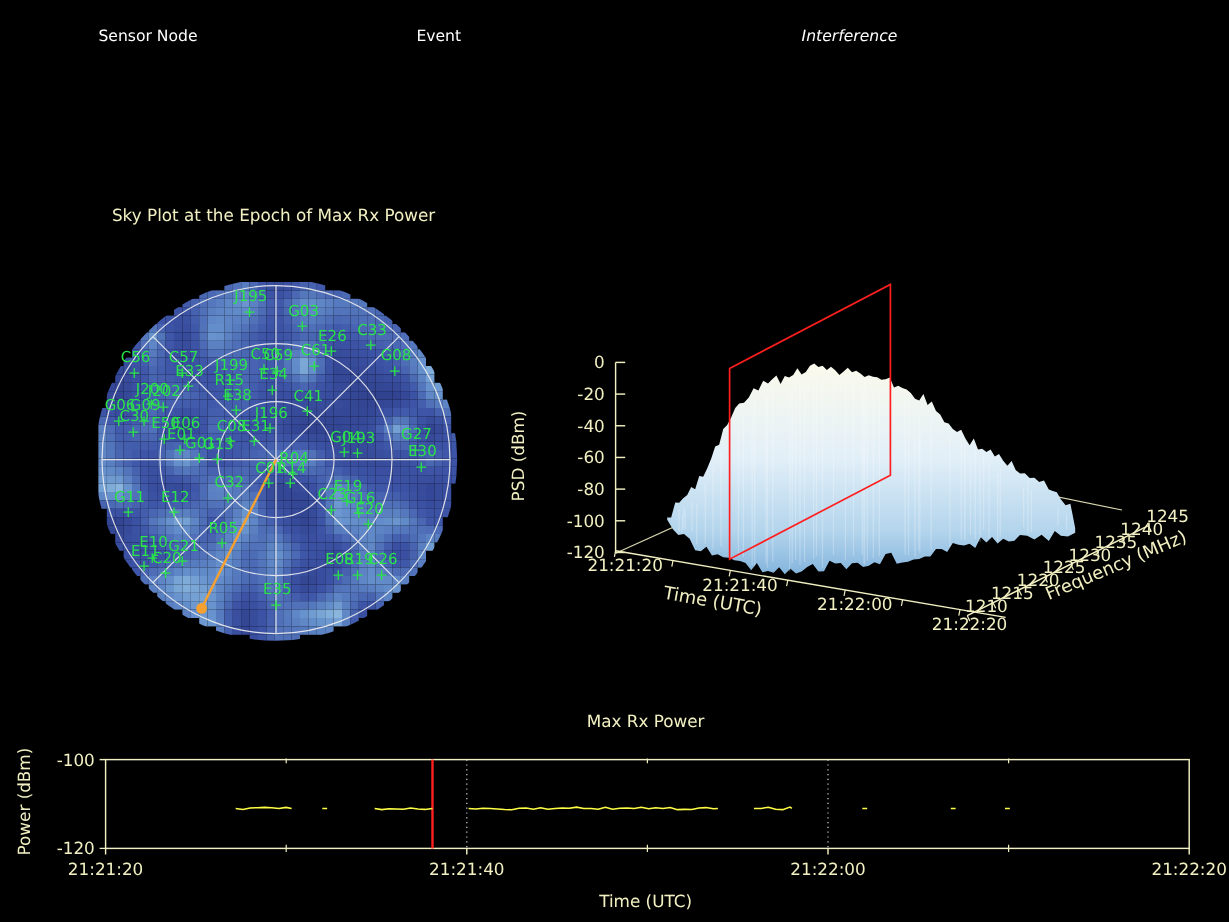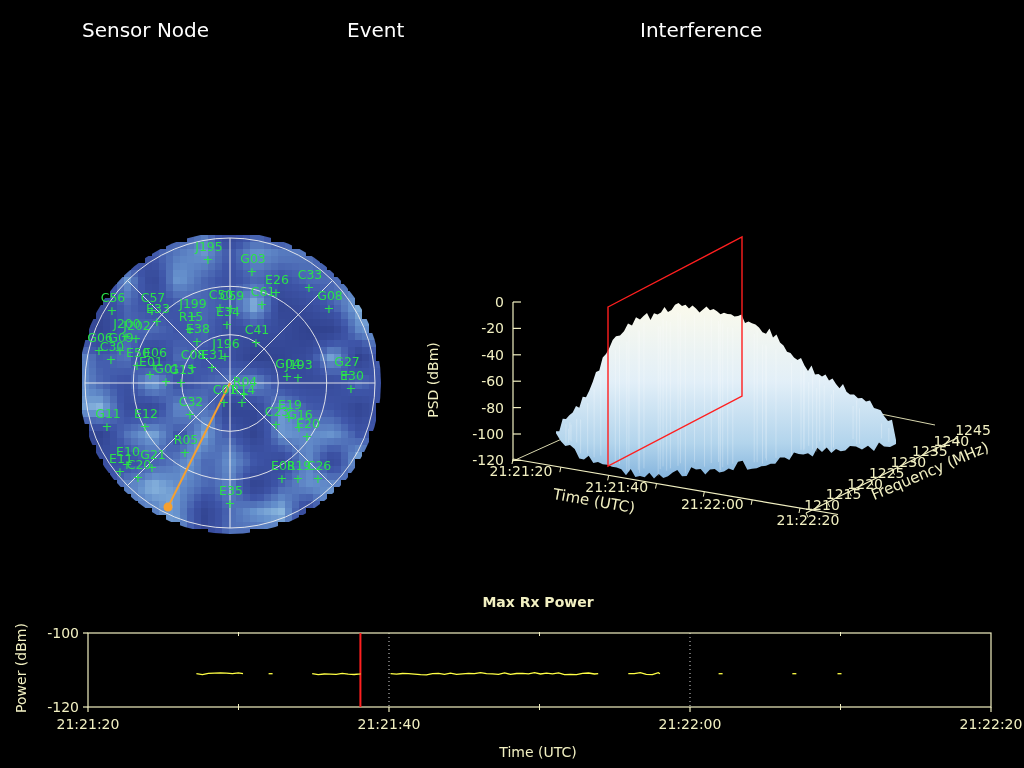--- a/index.html
+++ b/index.html
@@ -1,36 +1,36 @@
 <!DOCTYPE html>
 <html><head>
 <meta charset="utf-8">
 <style>
   html,body{margin:0;padding:0;background:#000;}
   #canvas{position:relative;width:1024px;height:768px;background:#000;overflow:hidden;
           font-family:"DejaVu Sans","Liberation Sans",sans-serif;}
-  .hdr{position:absolute;font-size:20px;line-height:19px;white-space:nowrap;}
+  .hdr{position:absolute;font-size:13px;line-height:19px;white-space:nowrap;}
   .hdr .lab{color:#ffffff;}
   .hcol{position:absolute;top:21px;}
   .hrow{position:absolute;white-space:nowrap;}
   .title{position:absolute;color:#f2f0c2;font-size:14px;text-align:center;white-space:nowrap;}
   svg{position:absolute;left:0;top:0;}
 </style>
 </head>
 <body>
 
 <div id="canvas">
 
   <div class="hdr hcol" style="left:82px;">
     <div class="lab">Sensor Node</div>
   </div>
   <div class="hdr hcol" style="left:347px;text-decoration:underline;">
     <div class="lab">Event</div>
   </div>
-  <div class="hdr hcol" style="left:640px;">
+  <div class="hdr hcol" style="left:668px;font-style:italic;">
     <div class="lab">Interference</div>
   </div>
   <div id="hdr-rows">
       <div class="hdr lab hrow" style="left: 82px; top: 40px;">Name</div>
       <div class="hdr val hrow" style="left: 160px; top: 40px;">KEPK_SN</div>
       <div class="hdr lab hrow" style="left: 82px; top: 59px;">Lat (deg)</div>
       <div class="hdr val hrow" style="left: 160px; top: 59px;">-37.721046448</div>
       <div class="hdr lab hrow" style="left: 82px; top: 78px;">Lon (deg)</div>
       <div class="hdr val hrow" style="left: 160px; top: 78px;">144.847915649</div>
       <div class="hdr lab hrow" style="left: 347px; top: 40px;">Start Time (UTC)</div>
@@ -41,22 +41,23 @@
       <div class="hdr val hrow" style="left: 485px; top: 78px;">26</div>
       <div class="hdr lab hrow" style="left: 668px; top: 40px;">Band</div>
       <div class="hdr val hrow" style="left: 848px; top: 40px;">L2</div>
       <div class="hdr lab hrow" style="left: 668px; top: 59px;">Type</div>
       <div class="hdr val hrow" style="left: 848px; top: 59px;">Jammer</div>
       <div class="hdr lab hrow" style="left: 668px; top: 78px;">Max Rx Power (dBm)</div>
       <div class="hdr val hrow" style="left: 848px; top: 78px;">-110.28</div>
     </div>
 
   <div class="title" style="left:58px;top:172px;width:340px;">
+    <div>Sky Plot at the Epoch of Max Rx Power</div>
   </div>
-  <div class="title" style="left:438px;top:594px;width:200px;font-weight:bold;">Max Rx Power</div>
+  <div class="title" style="left:438px;top:594px;width:200px;">Max Rx Power</div>
   <div class="title" style="left:-34px;top:660px;width:110px;transform:rotate(-90deg);">Power (dBm)</div>
   <div class="title" style="left:488px;top:744px;width:100px;">Time (UTC)</div>
   <div class="title" style="left:378px;top:372px;width:110px;transform:rotate(-90deg);">PSD (dBm)</div>
   <div class="title" style="left:544px;top:492px;width:100px;transform:rotate(10deg);font-size:15px;">Time (UTC)</div>
   <div class="title" style="left:855px;top:462px;width:150px;transform:rotate(-23deg);font-size:15px;">Frequency (MHz)</div>
 
   <svg id="plot" width="1024" height="768" viewBox="0 0 1024 768">
     <defs>
       <clipPath id="skyclip">
           <circle cx="230" cy="383" r="151"></circle>

